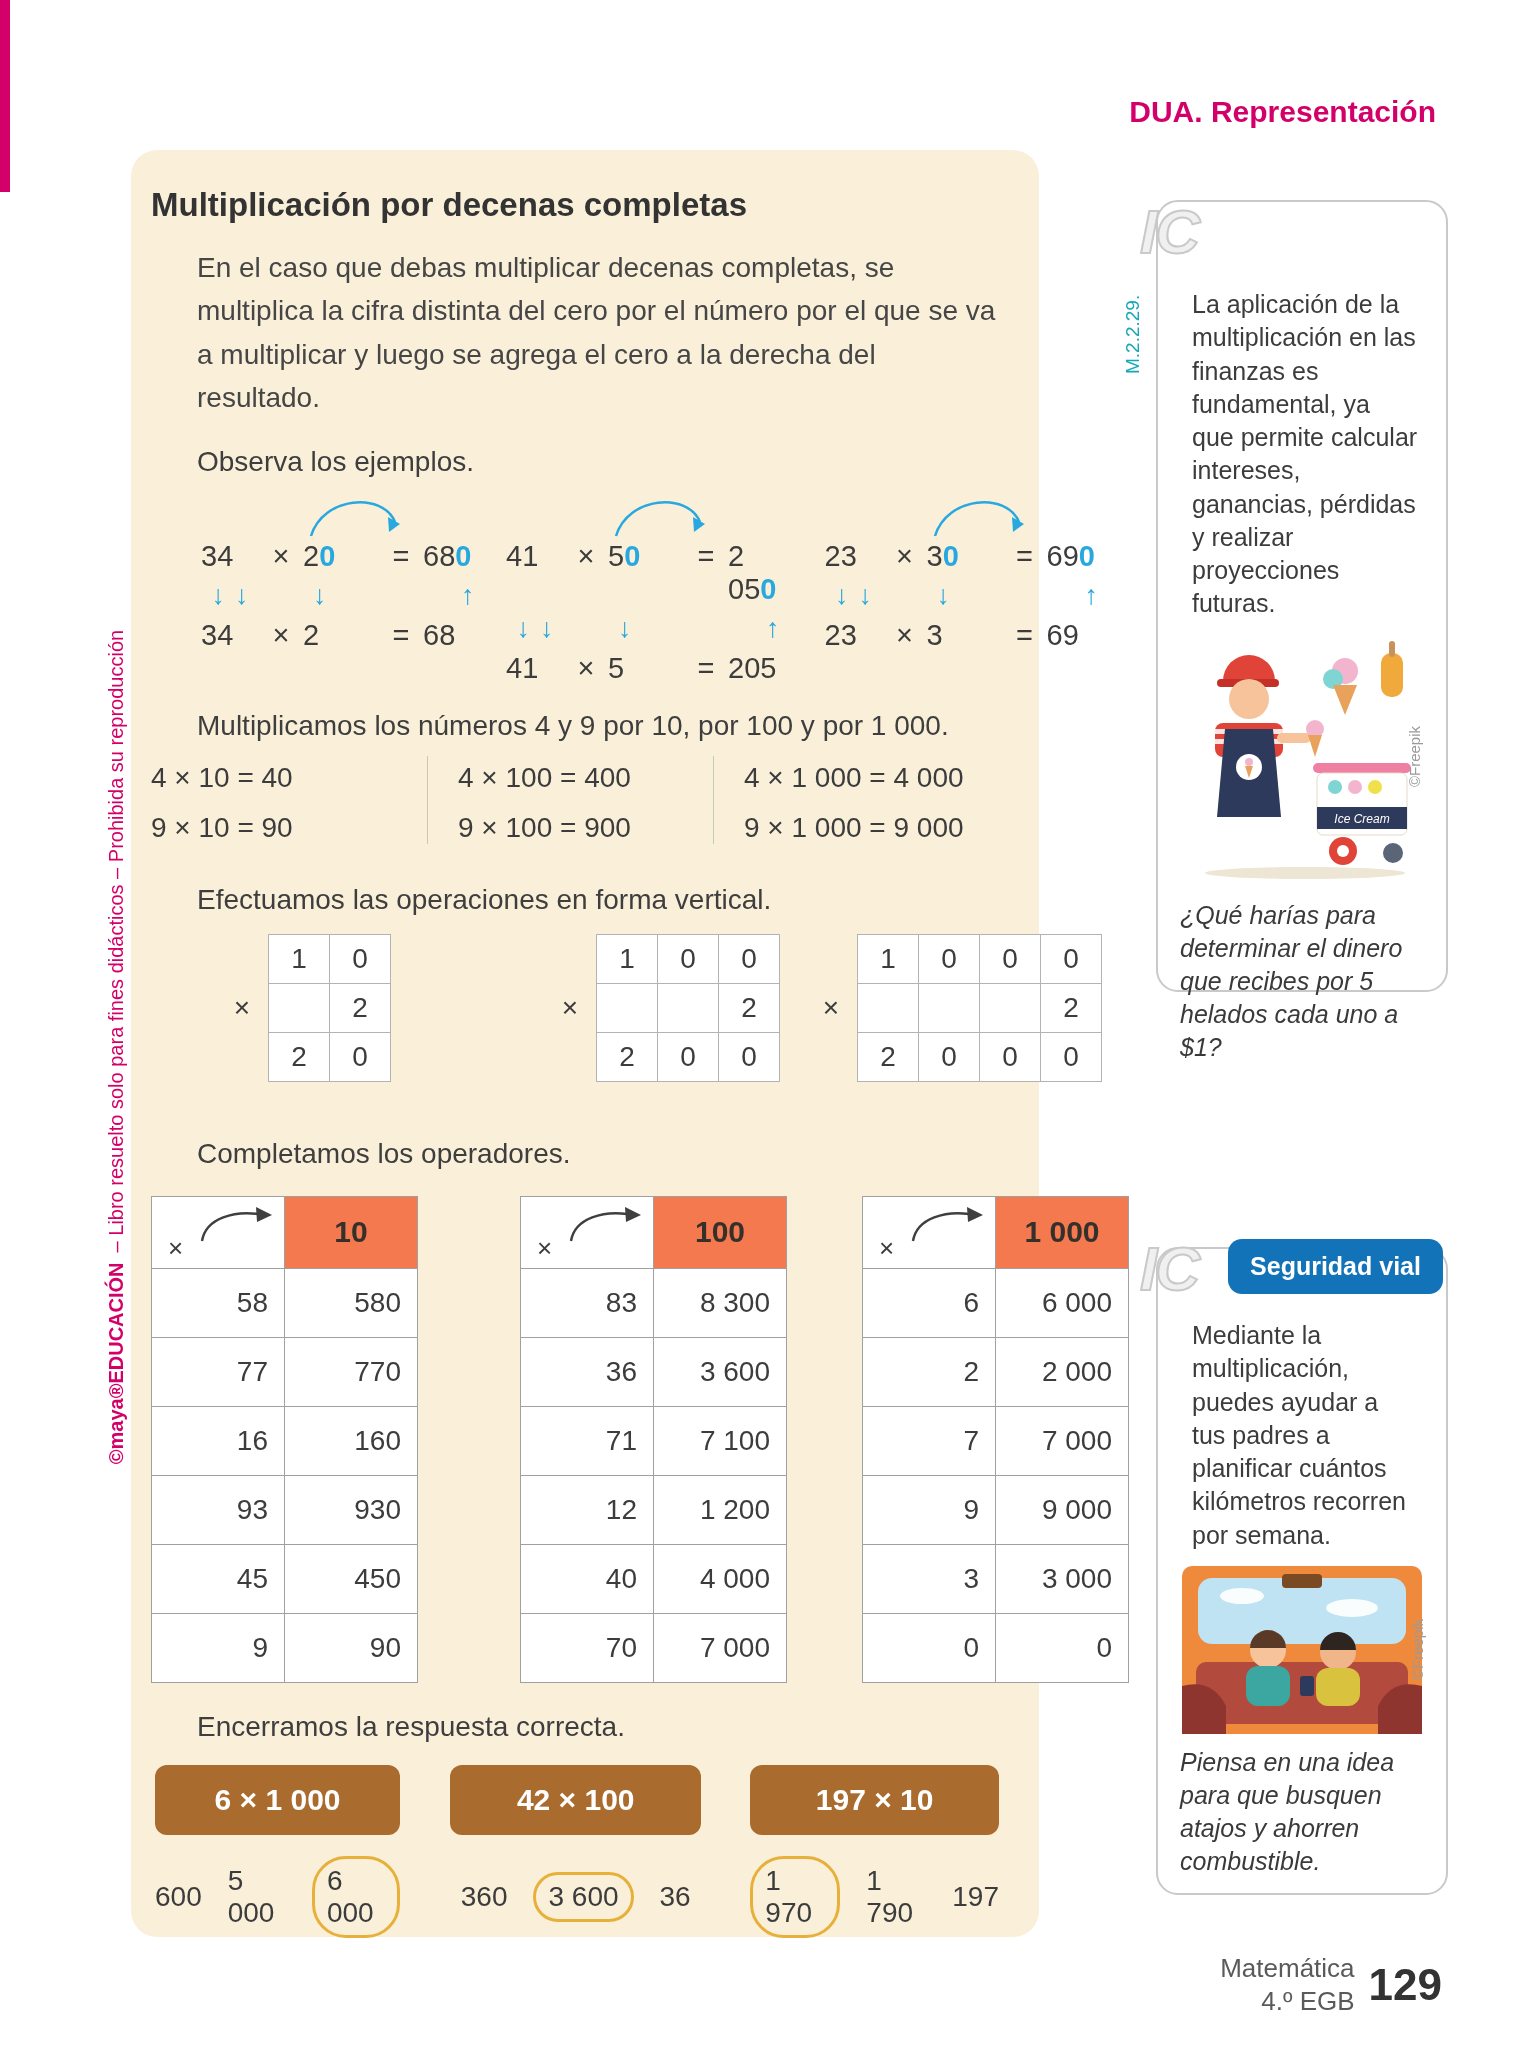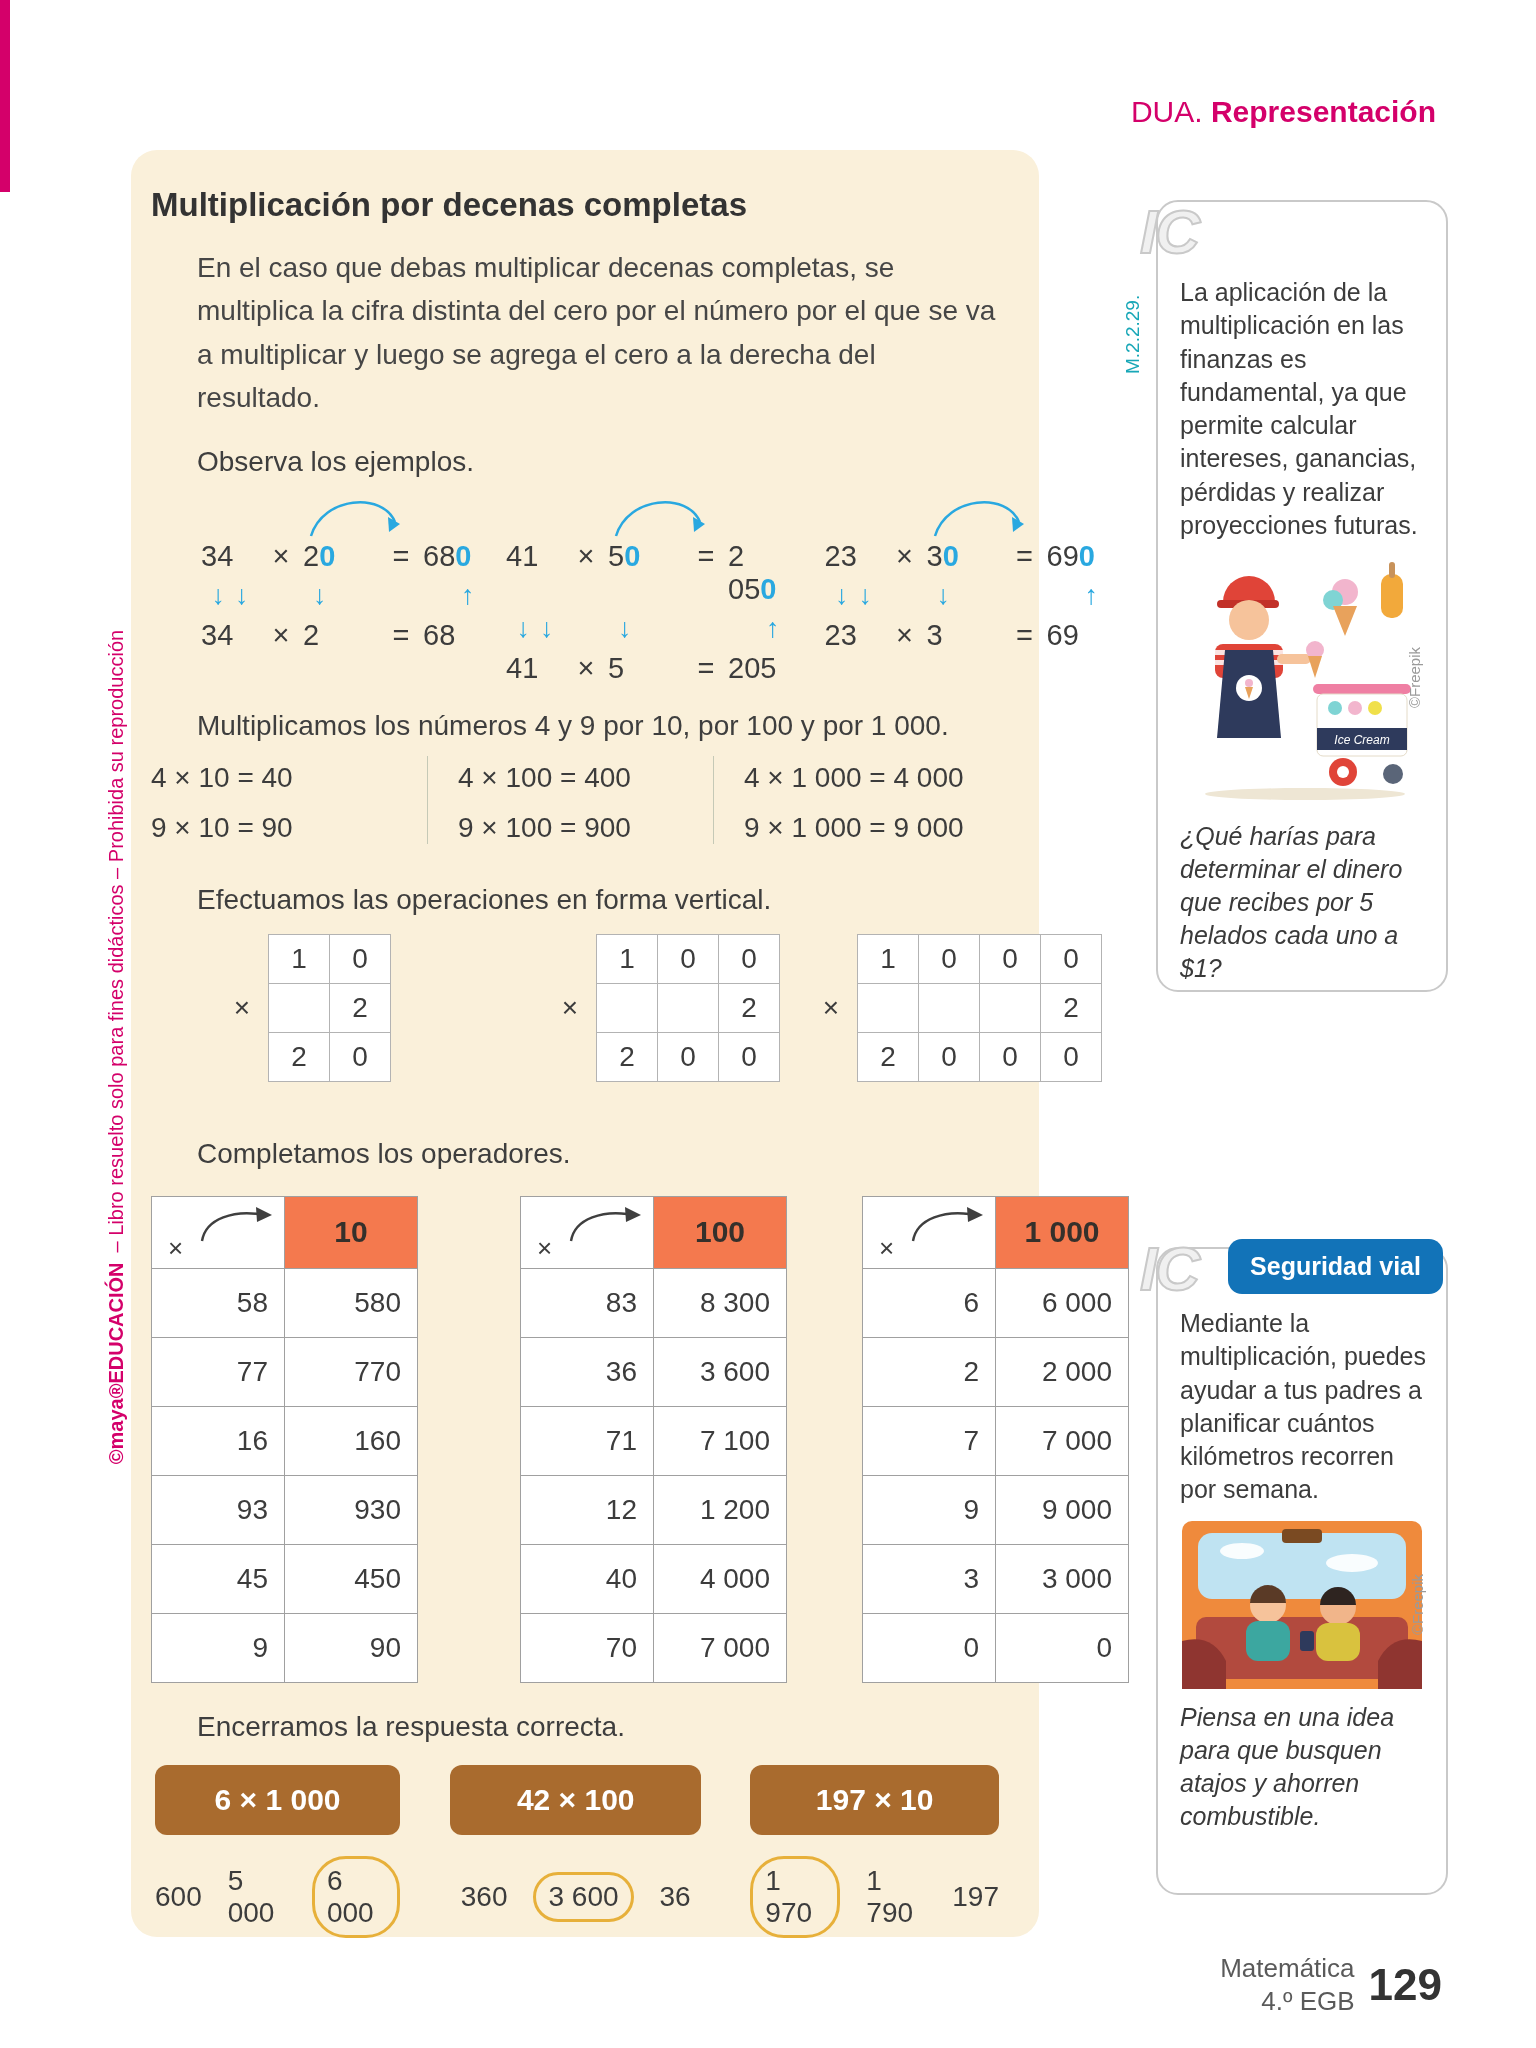--- a/index.html
+++ b/index.html
@@ -2,21 +2,21 @@
 <html><head>
 <meta charset="utf-8">
 <style>
   html,body { margin:0; padding:0; }
   body { width:1536px; height:2048px; position:relative; background:#ffffff;
          font-family:"Liberation Sans", sans-serif; color:#3e3e3e; overflow:hidden; }
 
   .corner-bar { position:absolute; left:0; top:0; width:10px; height:192px; background:#d4006a; }
 
   .dua { position:absolute; top:95px; right:100px; font-size:30px; color:#d4006a; font-weight:bold; }
-  .dua b { font-weight:400; }
+  .dua b { font-weight:700; }
 
   .side-copy { position:absolute; left:-373px; top:1030px; width:990px; height:34px;
                transform:rotate(-90deg); text-align:center; font-size:20px; color:#d4006a; white-space:nowrap; }
   .side-copy .brand { font-weight:800; }
   .side-copy .note { margin-left:10px; }
 
   .panel { position:absolute; left:131px; top:150px; width:908px; height:1787px;
            background:#faf0da; border-radius:26px; padding:0 40px 0 20px; box-sizing:border-box; }
 
   .indent { margin-left:46px; }
@@ -89,21 +89,21 @@
   .sbox1 { top:200px; height:792px; }
   .sbox2 { top:1247px; height:648px; }
   .ic { position:absolute; font-size:62px; font-weight:800; color:#f0f0f0;
         -webkit-text-stroke:2px #c9c9c9; z-index:1; letter-spacing:-2px; font-style:italic; }
   .ic1 { left:-18px; top:-6px; } .ic2 { left:-18px; top:-16px; }
   .badge { position:absolute; z-index:2; color:#fff; font-weight:bold; font-size:25px; text-align:center; }
   .badge-green { left:64px; top:-8px; width:220px; height:70px; background:#85b240; border-radius:14px;
                  display:flex; flex-direction:column; justify-content:center; line-height:1.2; }
   .badge-blue { left:70px; top:-10px; width:215px; height:55px; background:#1273b8; border-radius:14px;
                 display:flex; align-items:center; justify-content:center; }
-  .stext { margin:0; padding:0 16px 0 22px; font-size:25px; line-height:1.33; color:#3c3c3c; }
+  .stext { margin:12px; padding:0 16px 0 22px; font-size:25px; line-height:1.33; color:#3c3c3c; }
   .sbox1 .stext { padding-top:74px; }
   .sbox2 .stext { padding-top:58px; }
   .simg { position:relative; margin:14px auto 0; }
   .simg1 { width:234px; height:252px; }
   .simg2 { width:240px; height:168px; }
   .credit { position:absolute; right:-26px; top:45%; transform:rotate(-90deg); font-size:15px; color:#9a9a9a; }
   .squestion { margin:12px 0 0 0; padding:0 16px 0 22px; font-size:25px; line-height:1.32;
                font-style:italic; color:#3a3a3a; }
   .mcode { position:absolute; left:1122px; top:374px; transform:rotate(-90deg); transform-origin:0 0;
            font-size:19px; color:#18a7b7; white-space:nowrap; }

